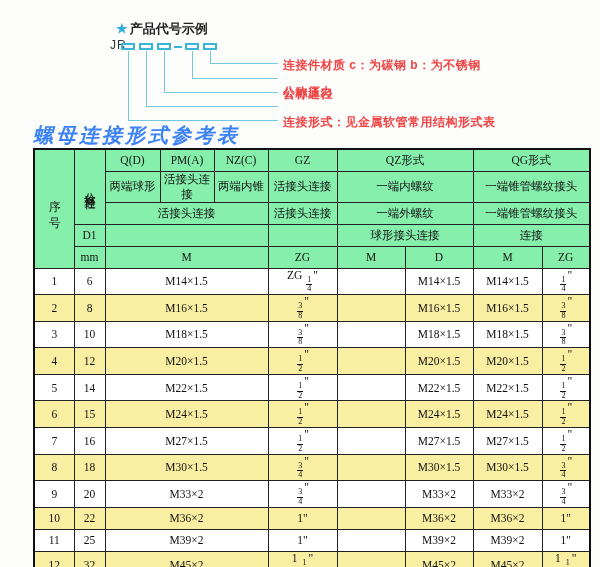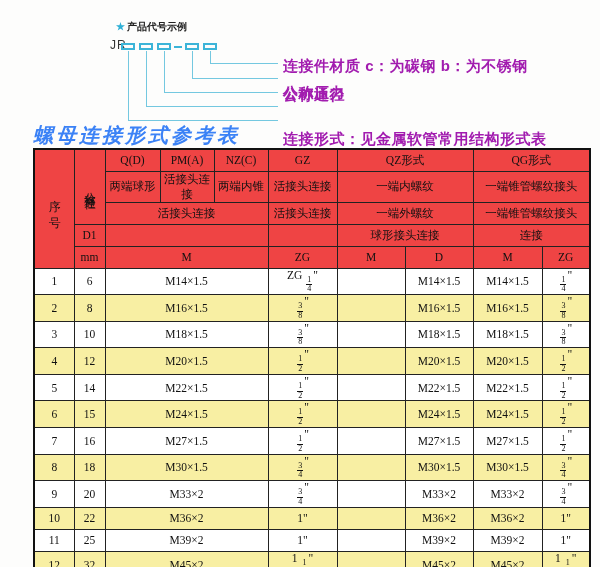--- a/index.html
+++ b/index.html
@@ -1,40 +1,40 @@
 <!DOCTYPE html>
 <html><head>
 <meta charset="utf-8">
 <style>
   * { margin:0; padding:0; box-sizing:border-box; }
   body { background:#ffffff; font-family:"Liberation Sans", sans-serif; }
   .page { position:relative; width:600px; height:567px; background:#fdfdfc; overflow:hidden; color:#1b1b1b; }
 
   
-  .diagram-title { position:absolute; left:116px; top:20px; font-size:10px; font-weight:bold; color:#222; }
+  .diagram-title { position:absolute; left:116px; top:20px; font-size:13px; font-weight:bold; color:#222; }
   .diagram-title .star { color:#2fb0d6; margin-right:2px; }
   .code-prefix { position:absolute; left:110px; top:38px; font-size:12px; font-weight:normal; color:#333; letter-spacing:1px; }
   .code-box { position:absolute; top:43px; width:14px; height:7px; border:2px solid #3cb4d8; }
   .code-dash { position:absolute; top:46px; width:8px; height:2px; background:#3cb4d8; }
   .lead { position:absolute; background:#74c8e0; }
   .lead.v { width:1px; }
   .lead.h { height:1px; }
-  .code-label { position:absolute; left:283px; font-size:15px; font-weight:bold; color:#a21caf; white-space:nowrap; letter-spacing:0.5px; }
+  .code-label { position:absolute; left:283px; font-size:12px; font-weight:bold; color:#ef4444; white-space:nowrap; letter-spacing:0.5px; }
 
   
   .table-title { position:absolute; left:33px; top:122px; font-family:Liberation Sans, sans-serif;
     font-size:20px; font-weight:bold; font-style:italic; letter-spacing:3px; color:#3b82f6; }
 
   
   table.ref { position:absolute; left:33px; top:148px; border-collapse:collapse; table-layout:fixed;
     font-family:"Liberation Serif", serif; font-size:11.5px; color:#111; background:#fff; }
   table.ref td, table.ref th { border:1px solid #222; text-align:center; vertical-align:middle;
     height:22px; padding:0 1px; font-weight:normal; overflow:hidden; }
   table.ref { border:2px solid #111; }
-  thead td { background:#ef4444; }
+  thead td { background:#86efac; }
   tbody tr.alt td { background:#f8efa3; }
   .vert { writing-mode:vertical-rl; letter-spacing:2px; display:inline-block; }
   .vert.wide { letter-spacing:18px; font-size:12px; }
   .frac { display:inline-flex; flex-direction:column; vertical-align:-3px; font-size:8px; line-height:1.1; margin:0 1px; }
   .frac .fnum { border-bottom:1px solid currentColor; padding:0 1px; }
   .frac .fden { padding:0 1px; }
 </style>
 </head>
 <body>
 
@@ -59,21 +59,21 @@
   <span class="lead v" style="left:164px; top:51px; height:41px"></span>
   <span class="lead h" style="left:164px; top:92px; width:114px"></span>
   <span class="lead v" style="left:146px; top:51px; height:55px"></span>
   <span class="lead h" style="left:146px; top:106px; width:132px"></span>
   <span class="lead v" style="left:128px; top:51px; height:69px"></span>
   <span class="lead h" style="left:128px; top:120px; width:150px"></span>
 
   <div class="code-label" style="top:57px">连接件材质  c：为碳钢  b：为不锈钢</div>
   <div class="code-label" style="top:86px">公称通径</div>
   <div class="code-label" style="top:84px">公称压力</div>
-  <div class="code-label" style="top:130px">连接形式：见金属软管常用结构形式表</div>
+  <div class="code-label" style="top:114px">连接形式：见金属软管常用结构形式表</div>
 
   <div class="table-title">螺母连接形式参考表</div>
 
   <table class="ref">
     <colgroup>
       <col style="width:40px">
         <col style="width:31px">
       <col style="width:55px">
         <col style="width:54px">
         <col style="width:54px">

